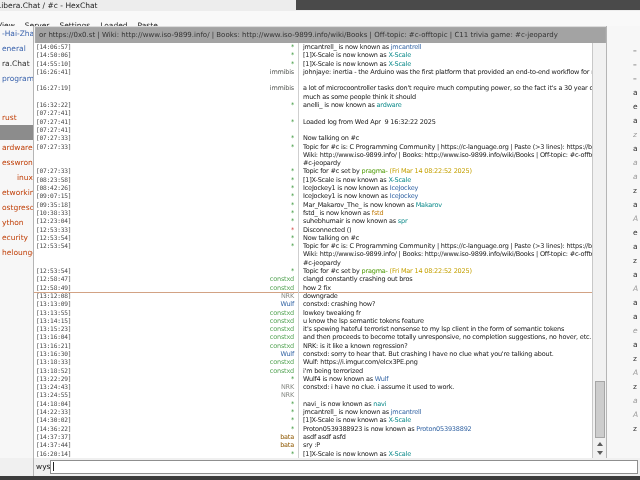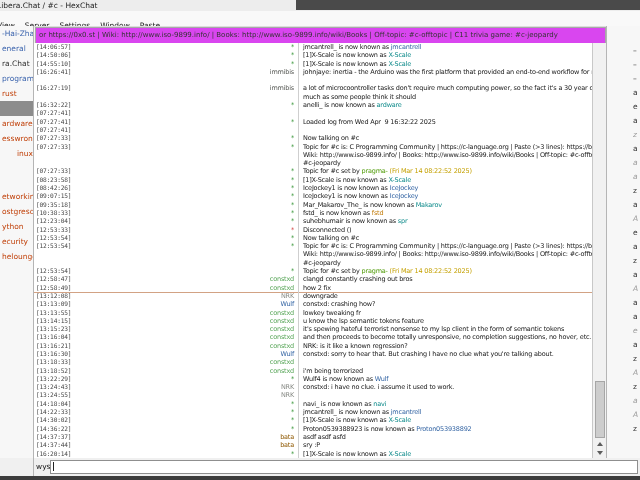--- a/index.html
+++ b/index.html
@@ -18,21 +18,21 @@
   .menu-item{display:inline-block;font-size:7.5px;color:#222;padding:0 5px;}
   .menu-item::first-letter{text-decoration:underline;}
 
   
   .sidebar{position:absolute;left:0;top:26px;width:33px;height:432px;background:#f7f7f7;
            border-right:1px solid #b5b5b5;overflow:hidden;}
   .chan{height:15px;line-height:15px;font-size:7.5px;padding-left:2px;white-space:nowrap;overflow:hidden;}
   .chan.sel{background:#8c8c8c;}
 
   
-  .topicbar{position:absolute;left:35px;top:27px;width:569px;height:15px;background:#d946ef;
+  .topicbar{position:absolute;left:35px;top:27px;width:569px;height:15px;background:#a3a3a3;
             border:1px solid #a8a8a8;overflow:hidden;}
   .topicbar .ttext{font-size:7px;line-height:14px;color:#333;white-space:pre;padding-left:3px;}
 
   
   .opbox{position:absolute;left:608px;top:27px;width:40px;height:15px;background:#fff;
          border:1px solid #a8a8a8;overflow:hidden;}
   .opbox .otext{font-size:7px;line-height:14px;color:#333;white-space:pre;padding-left:3px;}
 
   
   .chat{position:absolute;left:34px;top:43px;width:558px;height:415px;background:#fff;overflow:hidden;}
@@ -76,34 +76,34 @@
 <body>
 
 <div class="screen">
 
   <div class="titlebar">
     <span class="title">Libera.Chat / #c - HexChat</span>
     <div class="title-dark"></div>
   </div>
 
   <div class="menubar">
-    <div class="inner"><span class="menu-item">View</span><span class="menu-item">Server</span><span class="menu-item">Settings</span><span class="menu-item">Window</span><span class="menu-item">Paste</span></div>
+    <div class="inner"><span class="menu-item">View</span><span class="menu-item">Server</span><span class="menu-item">Settings</span><span class="menu-item">Loaded</span><span class="menu-item">Paste</span></div>
   </div>
 
   <div class="sidebar">
       <div class="chan" style="color: rgb(58, 99, 173);">-Hai-Zha</div>
       <div class="chan" style="color: rgb(58, 99, 173);">eneral</div>
       <div class="chan" style="color: rgb(47, 47, 47);">ra.Chat</div>
       <div class="chan" style="color: rgb(58, 99, 173);">programm</div>
-      <div class="chan" style="color: rgb(193, 66, 11);">rust</div>
+      <div class="chan" style="color: rgb(193, 66, 11); margin-top: 24px;">rust</div>
       <div class="chan sel" style="color: rgb(47, 47, 47);"></div>
       <div class="chan" style="color: rgb(193, 66, 11);">ardware</div>
       <div class="chan" style="color: rgb(193, 66, 11);">esswrong</div>
       <div class="chan" style="color: rgb(193, 66, 11); text-align: right;">inux</div>
-      <div class="chan" style="color: rgb(193, 66, 11); margin-top: 28px;">etworkin</div>
+      <div class="chan" style="color: rgb(193, 66, 11);">etworkin</div>
       <div class="chan" style="color: rgb(193, 66, 11);">ostgresq</div>
       <div class="chan" style="color: rgb(193, 66, 11);">ython</div>
       <div class="chan" style="color: rgb(193, 66, 11);">ecurity</div>
       <div class="chan" style="color: rgb(193, 66, 11);">helounge</div>
     </div>
 
   <div class="topicbar">
     <div class="ttext">or https://0x0.st | Wiki: http://www.iso-9899.info/ | Books: http://www.iso-9899.info/wiki/Books | Off-topic: #c-offtopic | C11 trivia game: #c-jeopardy</div>
   </div>
 
@@ -143,21 +143,21 @@
       <div class="line"><span class="time">[12:58:47]</span><span class="nick" style="color: rgb(86, 165, 86);">constxd</span><span class="msg"><span>clangd constantly crashing out bros</span></span></div>
       <div class="line"><span class="time">[12:58:49]</span><span class="nick" style="color: rgb(86, 165, 86);">constxd</span><span class="msg"><span>how 2 fix</span></span></div>
       <div class="line marker"><span class="time">[13:12:08]</span><span class="nick" style="color: rgb(135, 138, 133);">NRK</span><span class="msg"><span>downgrade</span></span></div>
       <div class="line"><span class="time">[13:13:09]</span><span class="nick" style="color: rgb(52, 101, 164);">Wulf</span><span class="msg"><span>constxd: crashing how?</span></span></div>
       <div class="line"><span class="time">[13:13:55]</span><span class="nick" style="color: rgb(86, 165, 86);">constxd</span><span class="msg"><span>lowkey tweaking fr</span></span></div>
       <div class="line"><span class="time">[13:14:15]</span><span class="nick" style="color: rgb(86, 165, 86);">constxd</span><span class="msg"><span>u know the lsp semantic tokens feature</span></span></div>
       <div class="line"><span class="time">[13:15:23]</span><span class="nick" style="color: rgb(86, 165, 86);">constxd</span><span class="msg"><span>it's spewing hateful terrorist nonsense to my lsp client in the form of semantic tokens</span></span></div>
       <div class="line"><span class="time">[13:16:04]</span><span class="nick" style="color: rgb(86, 165, 86);">constxd</span><span class="msg"><span>and then proceeds to become totally unresponsive, no completion suggestions, no hover, etc.</span></span></div>
       <div class="line"><span class="time">[13:16:21]</span><span class="nick" style="color: rgb(86, 165, 86);">constxd</span><span class="msg"><span>NRK: is it like a known regression?</span></span></div>
       <div class="line"><span class="time">[13:16:30]</span><span class="nick" style="color: rgb(52, 101, 164);">Wulf</span><span class="msg"><span>constxd: sorry to hear that. But crashing I have no clue what you're talking about.</span></span></div>
-      <div class="line"><span class="time">[13:18:33]</span><span class="nick" style="color: rgb(86, 165, 86);">constxd</span></div>
+      <div class="line"><span class="time">[13:18:33]</span><span class="nick" style="color: rgb(86, 165, 86);">constxd</span><span class="msg"><span>Wulf: https://i.imgur.com/elcx3PE.png</span></span></div>
       <div class="line"><span class="time">[13:18:52]</span><span class="nick" style="color: rgb(86, 165, 86);">constxd</span><span class="msg"><span>i'm being terrorized</span></span></div>
       <div class="line"><span class="time">[13:22:29]</span><span class="nick" style="color: rgb(45, 143, 45);">*</span><span class="msg"><span>Wulf4 is now known as </span><span style="color: rgb(52, 101, 164);">Wulf</span></span></div>
       <div class="line"><span class="time">[13:24:43]</span><span class="nick" style="color: rgb(135, 138, 133);">NRK</span><span class="msg"><span>constxd: i have no clue. i assume it used to work.</span></span></div>
       <div class="line"><span class="time">[13:24:55]</span><span class="nick" style="color: rgb(135, 138, 133);">NRK</span></div>
       <div class="line"><span class="time">[14:18:04]</span><span class="nick" style="color: rgb(45, 143, 45);">*</span><span class="msg"><span>navi_ is now known as </span><span style="color: rgb(13, 138, 138);">navi</span></span></div>
       <div class="line"><span class="time">[14:22:33]</span><span class="nick" style="color: rgb(45, 143, 45);">*</span><span class="msg"><span>jmcantrell_ is now known as </span><span style="color: rgb(52, 101, 164);">jmcantrell</span></span></div>
       <div class="line"><span class="time">[14:30:02]</span><span class="nick" style="color: rgb(45, 143, 45);">*</span><span class="msg"><span>[1]X-Scale is now known as </span><span style="color: rgb(13, 138, 138);">X-Scale</span></span></div>
       <div class="line"><span class="time">[14:36:22]</span><span class="nick" style="color: rgb(45, 143, 45);">*</span><span class="msg"><span>Proton0539388923 is now known as </span><span style="color: rgb(52, 101, 164);">Proton053938892</span></span></div>
       <div class="line"><span class="time">[14:37:37]</span><span class="nick" style="color: rgb(143, 89, 2);">bata</span><span class="msg"><span>asdf asdf asfd</span></span></div>
       <div class="line"><span class="time">[14:37:44]</span><span class="nick" style="color: rgb(143, 89, 2);">bata</span><span class="msg"><span>sry :P</span></span></div>

